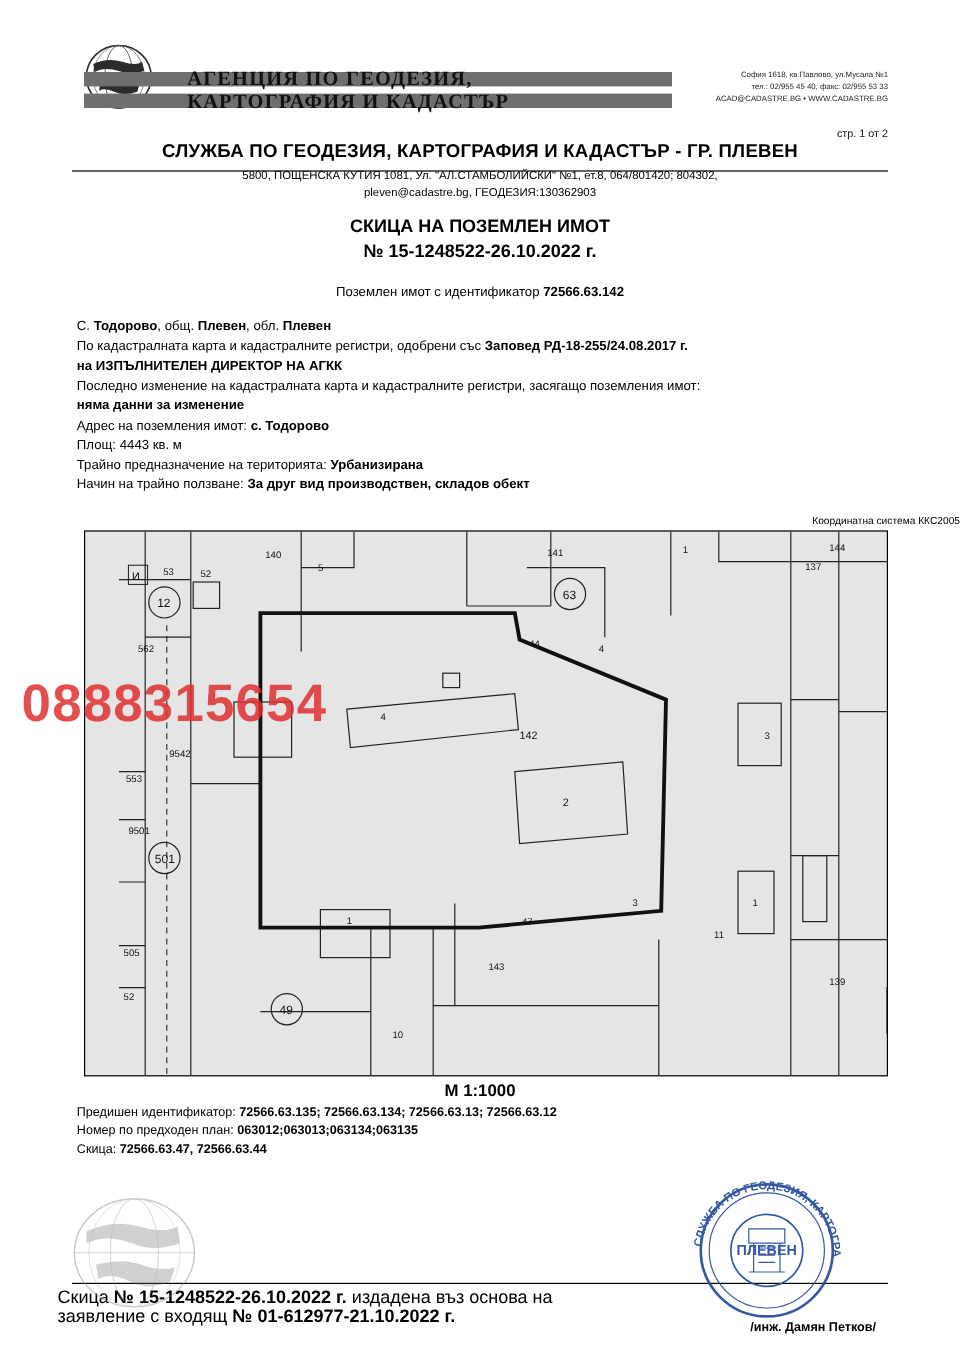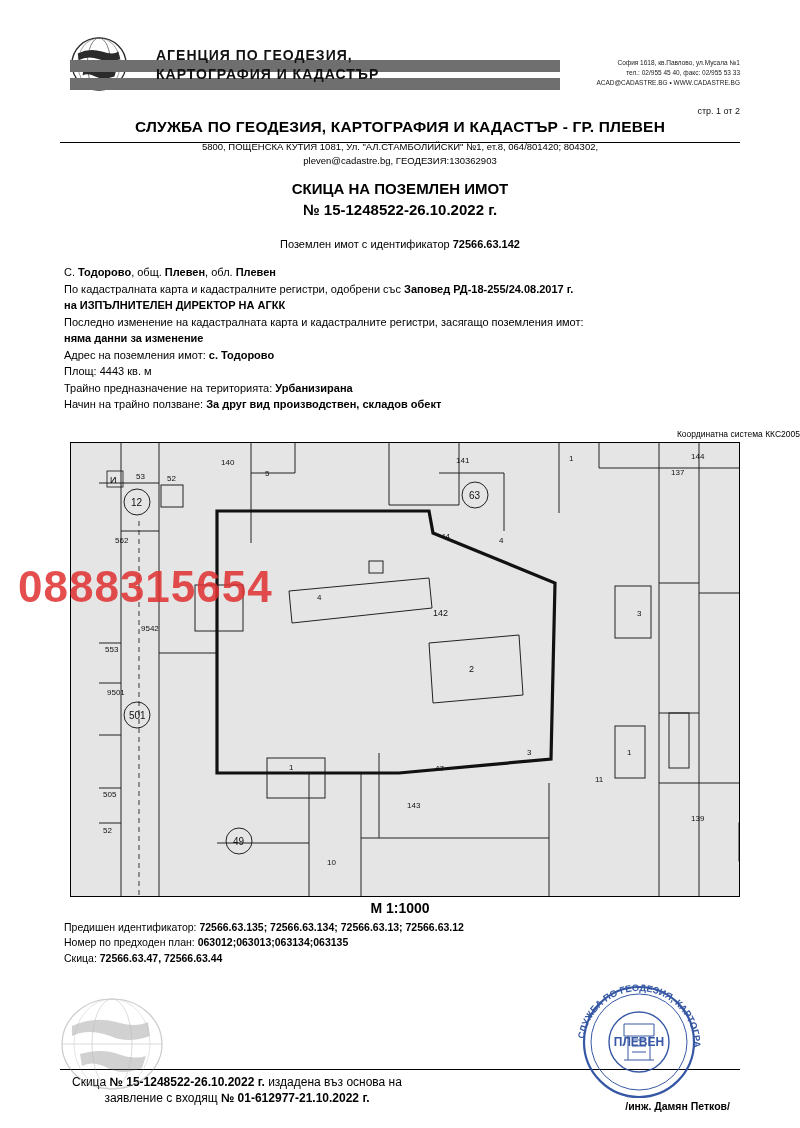--- a/index.html
+++ b/index.html
@@ -48,28 +48,29 @@
     position: absolute;
     left: 10px;
     top: 44px;
     width: 490px;
     height: 12px;
     background: #6f6f6f;
   }
   .agency-name {
     position: absolute;
     left: 96px;
-    top: 12px;
+    top: 22px;
     width: 330px;
-    font-size: 14px;
+    font-size: 17px;
     font-weight: bold;
     letter-spacing: 1px;
     color: #111;
     line-height: 19px;
     text-transform: uppercase;
+    font-family: Liberation Serif, serif;
   }
   .agency-name span { display: block; }
   .contact-box {
     position: absolute;
     right: 0;
     top: 24px;
     width: 260px;
     text-align: right;
     font-size: 6.5px;
     line-height: 10px;
@@ -167,25 +168,24 @@
 
   .hr-bottom {
     position: absolute;
     left: 60px;
     right: 60px;
     bottom: 92px;
     border-top: 1px solid #000;
   }
   .issue {
     position: absolute;
-    left: 72px;
+    left: 48px;
     bottom: 56px;
-    font-size: 12px;
+    font-size: 15px;
     line-height: 16px;
-    text-align: center;
   }
   .issue b { font-weight: bold; }
   .signature {
     position: absolute;
     right: 70px;
     bottom: 50px;
     font-size: 10.5px;
     font-weight: bold;
   }
 

